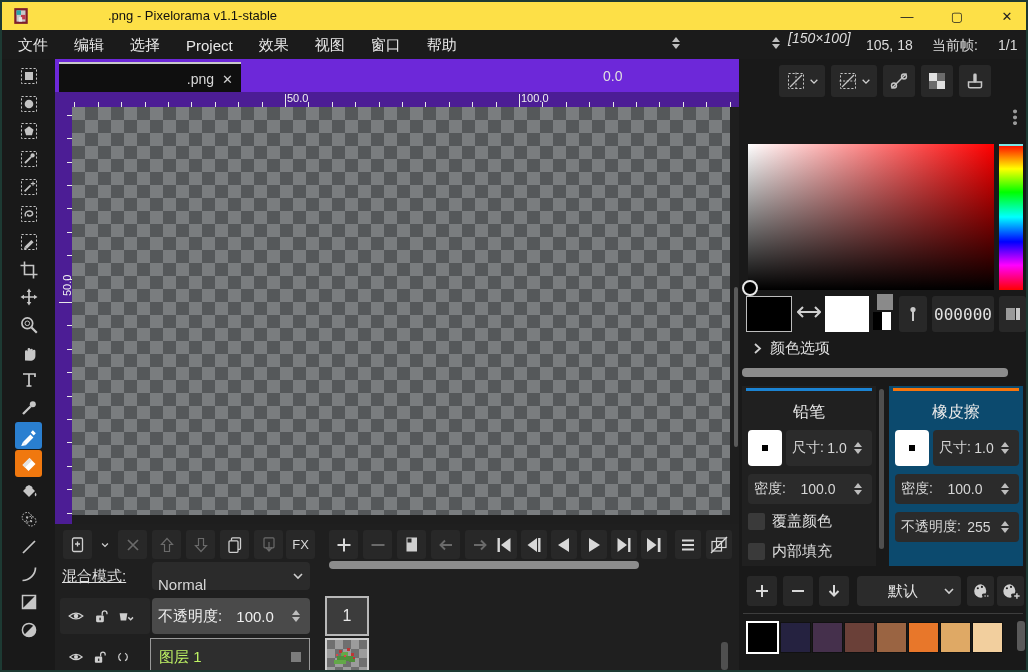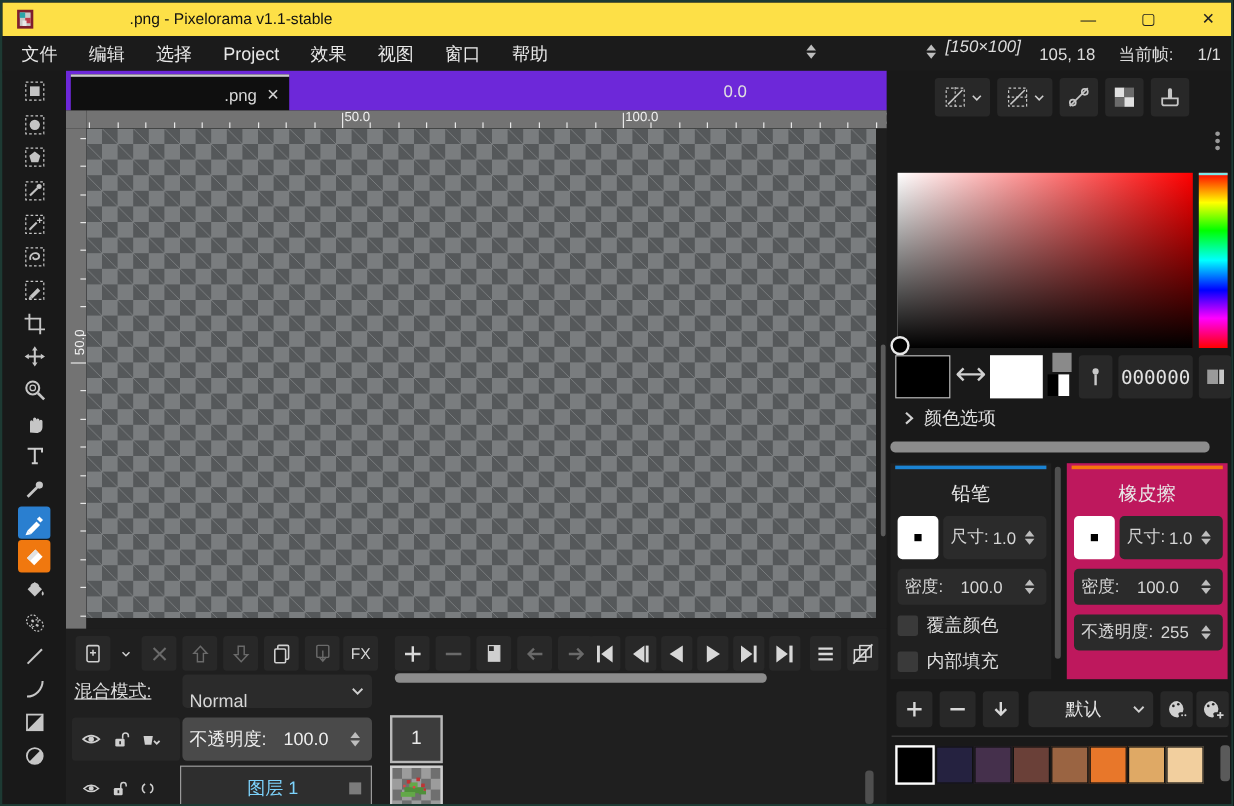--- a/index.html
+++ b/index.html
@@ -18,21 +18,21 @@
   .spin i{width:0;height:0;border-left:4px solid transparent;border-right:4px solid transparent;display:block;}
   .spin .up{border-bottom:5px solid #bdbdbd;}
   .spin .dn{border-top:5px solid #bdbdbd;}
   .toolscol{left:0;top:57px;width:53px;height:613px;background:#191919;display:flex;flex-direction:column;align-items:center;padding-top:3px;}
   .tool{width:27px;height:27px;display:flex;align-items:center;justify-content:center;border-radius:3px;margin:0.35px 0;}
   .tool.active-blue{background:#2a7fd0;}
   .tool.active-orange{background:#f0780f;}
   .tabbar{left:53px;top:57px;width:684px;height:33px;background:#6d28d9;}
   .tab{position:absolute;left:4px;top:3px;width:174px;height:30px;background:#0f0f0f;border-top:2px solid #c9c9c9;
     display:flex;align-items:center;justify-content:flex-end;color:#d8d8d8;font-size:14px;padding-right:8px;gap:8px;}
-  .ruler{background:#737373;overflow:hidden;}
+  .ruler{background:#4c1d95;overflow:hidden;}
   .tick{position:absolute;background:#e8e8e8;}
   .rlabel{position:absolute;color:#f0f0f0;font-size:11px;}
   .canvasview{left:70px;top:105px;width:667px;height:417px;background:#1e1e1e;overflow:hidden;}
   .checker{position:absolute;left:0;top:0;width:658px;height:408px;background-color:#7a7d7f;
     background-image:linear-gradient(45deg,#55585a 25%,transparent 25%,transparent 75%,#55585a 75%),
                      linear-gradient(45deg,#55585a 25%,transparent 25%,transparent 75%,#55585a 75%);
     background-size:26px 26px;background-position:0 0,13px 13px;}
   .vscroll-thumb{position:absolute;background:#5a5a5a;border-radius:3px;}
   .timeline{left:53px;top:522px;width:684px;height:150px;background:#1f1f1f;}
   .btn{background:#282828;border-radius:3px;display:flex;align-items:center;justify-content:center;}
@@ -482,21 +482,21 @@
           </svg>
         </span>
       <span>
           <svg width="20" height="18" viewBox="0 0 22 22">
             <path d="M8.5 6.5 a5 5 0 0 0 0 9" fill="none" stroke="#cfcfcf" stroke-width="1.5"></path>
             <path d="M13.5 6.5 a5 5 0 0 1 0 9" fill="none" stroke="#cfcfcf" stroke-width="1.5"></path>
           </svg>
         </span>
     </div>
     <div class="abs" style="left:95px;top:114px;width:160px;height:38px;background:#2e2e2e;border:1px solid #9a9a9a;display:flex;align-items:center;justify-content:space-between;padding:0 8px;">
-      <span style="color:#7dd3fc;font-size:15px;margin-left:47px;">图层 1</span>
+      <span style="color:#bef264;font-size:15px;">图层 1</span>
       <span style="width:10px;height:10px;background:#7c7c7c;"></span>
     </div>
     <div class="abs" style="left:270px;top:114px;width:44px;height:40px;border:2px solid #cfcfcf;background:#8a8a8a;overflow:hidden;">
       <svg width="40" height="36" viewBox="0 0 40 36">
         <rect width="40" height="36" fill="#9c9c9c"></rect>
         <rect x="0" y="0" width="8" height="9" fill="#6f6f6f"></rect>
           <rect x="16" y="0" width="8" height="9" fill="#6f6f6f"></rect>
           <rect x="32" y="0" width="8" height="9" fill="#6f6f6f"></rect>
         <rect x="8" y="9" width="8" height="9" fill="#6f6f6f"></rect>
           <rect x="24" y="9" width="8" height="9" fill="#6f6f6f"></rect>
@@ -638,21 +638,21 @@
         <span class="checkbox"></span>
         <span class="label-cn">覆盖颜色</span>
       </div>
       <div class="abs flex" style="left:6px;top:156px;gap:7px;">
         <span class="checkbox"></span>
         <span class="label-cn">内部填充</span>
       </div>
     </div>
     <div class="vscroll-thumb" style="left:140px;top:330px;width:5px;height:160px;background:#4f4f4f;"></div>
 
-    <div class="abs" style="left:150px;top:327px;width:134px;height:180px;background:#be185d;">
+    <div class="abs" style="left:150px;top:327px;width:134px;height:180px;background:#0c4a6e;">
       <div style="position: absolute; left: 4px; top: 2px; width: 126px; height: 3px; background: rgb(246, 117, 13);" id="eraser-accent"></div>
       <div class="panel-title" style="margin-top:16px;">橡皮擦</div>
       <div class="abs" style="left:6px;top:44px;width:34px;height:36px;background:#fff;border-radius:4px;">
         <span style="position:absolute;left:14px;top:15px;width:6px;height:6px;background:#000;"></span>
       </div>
       <div class="abs spinner-wide" style="left:44px;top:44px;width:86px;height:36px;">
         <span>尺寸:</span>
         <span>1.0</span>
         <span class="spin">
             <i class="up"></i>

